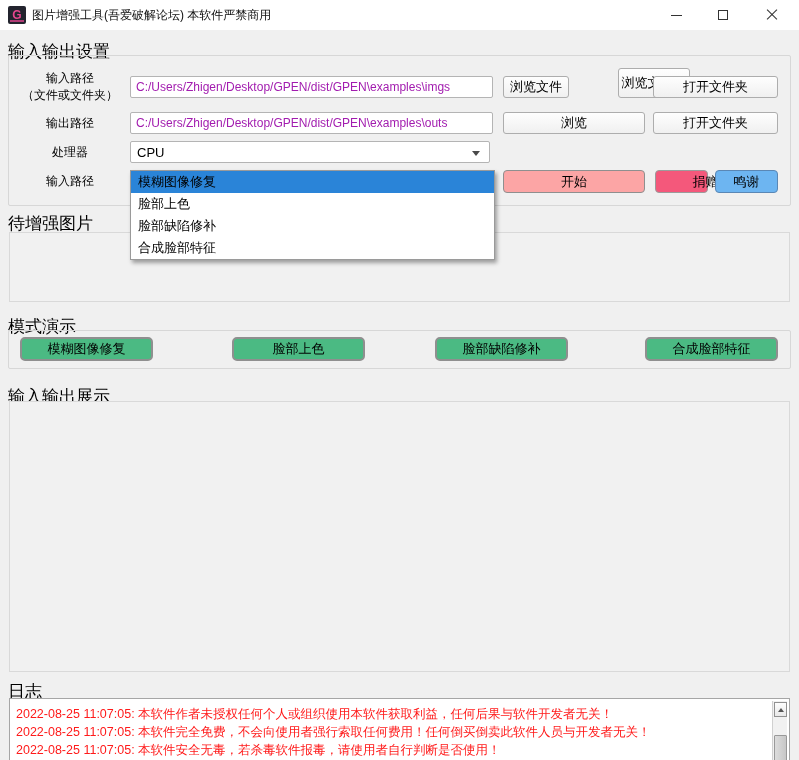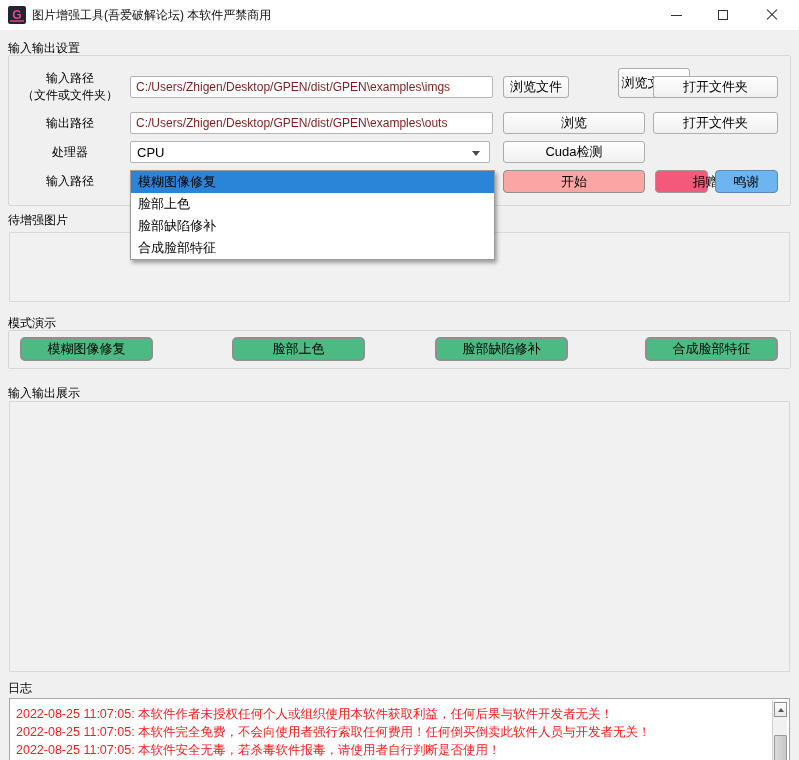--- a/index.html
+++ b/index.html
@@ -20,27 +20,27 @@
   .title-text { position:absolute; left:32px; top:0; height:30px; display:flex; align-items:center; font-size:12px; color:#111; white-space:nowrap; }
   .win-btn { position:absolute; top:0; width:46px; height:30px; display:flex; align-items:center; justify-content:center; }
   .glyph-min { width:11px; height:0; border-top:1px solid #333; }
   .glyph-max { width:10px; height:10px; border:1px solid #333; }
   .glyph-close { position:relative; width:12px; height:12px; }
   .glyph-close::before,.glyph-close::after { content:""; position:absolute; left:-1px; top:5px; width:14px; height:1px; background:#333; }
   .glyph-close::before { transform:rotate(45deg); }
   .glyph-close::after { transform:rotate(-45deg); }
 
   
-  .section-label { position:absolute; font-size:12px; color:#000; white-space:nowrap; }
+  .section-label { position:absolute; font-size:17px; color:#000; white-space:nowrap; }
   .groupbox { position:absolute; border:1px solid #d7d7d7; border-radius:2px; background:transparent; }
   .panel { position:absolute; border:1px solid #d9d9d9; background:#f1f1f1; }
   .row-label { position:absolute; font-size:12px; color:#000000; text-align:center; line-height:17px; }
   .field {
     position:absolute; background:#ffffff; border:1px solid #b4b4b4; border-radius:2px;
-    font-size:12px; color:#7f1d1d; padding:0 5px; font-family:"Liberation Sans","DejaVu Sans",sans-serif;
+    font-size:12px; color:#a21caf; padding:0 5px; font-family:"Liberation Sans","DejaVu Sans",sans-serif;
   }
   .btn {
     position:absolute; background:linear-gradient(#fefefe,#f0f0f0); border:1px solid #adadad; border-radius:3px;
     font-size:13px; color:#000; display:flex; align-items:center; justify-content:center; white-space:nowrap;text-align:center;
   }
   .btn-green { background:#fca5a5; border:1px solid #8f8f8f; border-radius:4px; }
   .btn-pink  { background:#f4587b; border:1px solid #9b9b9b; border-radius:4px; }
   .btn-blue  { background:#6db5f1; border:1px solid #5a87b5; border-radius:4px; }
   .btn-demo  { background:#4bba83; border:2px solid #8f8f8f; border-radius:5px; }
 
@@ -103,21 +103,20 @@
   <div class="row-label" style="left:14px; top:115px; width:112px;">输出路径</div>
   <input class="field" style="left: 130px; top: 112px; width: 363px; height: 22px;" readonly="" value="C:/Users/Zhigen/Desktop/GPEN/dist/GPEN\examples\outs">
   <div class="btn" style="left:503px; top:112px; width:142px; height:22px;">浏览</div>
   <div class="btn" style="left:653px; top:112px; width:125px; height:22px;">打开文件夹</div>
 
   <div class="row-label" style="left:14px; top:144px; width:112px;">处理器</div>
   <div class="combobox" style="left:130px; top:141px; width:360px; height:22px;">
     <span>CPU</span>
     <span class="combo-arrow"></span>
   </div>
-  <div class="btn" style="left:503px; top:141px; width:142px; height:22px;">Cuda检测</div>
 
   <div class="row-label" style="left:14px; top:173px; width:112px;">输入路径</div>
   <div class="btn btn-green" style="left:503px; top:170px; width:142px; height:23px;">开始</div>
   <div class="btn btn-pink" style="left:655px; top:170px; width:53px; height:23px;padding-left:48px;">捐赠</div>
   <div class="btn btn-blue" style="left:715px; top:170px; width:63px; height:23px;">鸣谢</div>
 
   <div class="section-label" style="left:8px; top:212px;">待增强图片</div>
   <div class="panel" style="left:9px; top:232px; width:781px; height:70px;"></div>
 
   <div class="dropdown">

